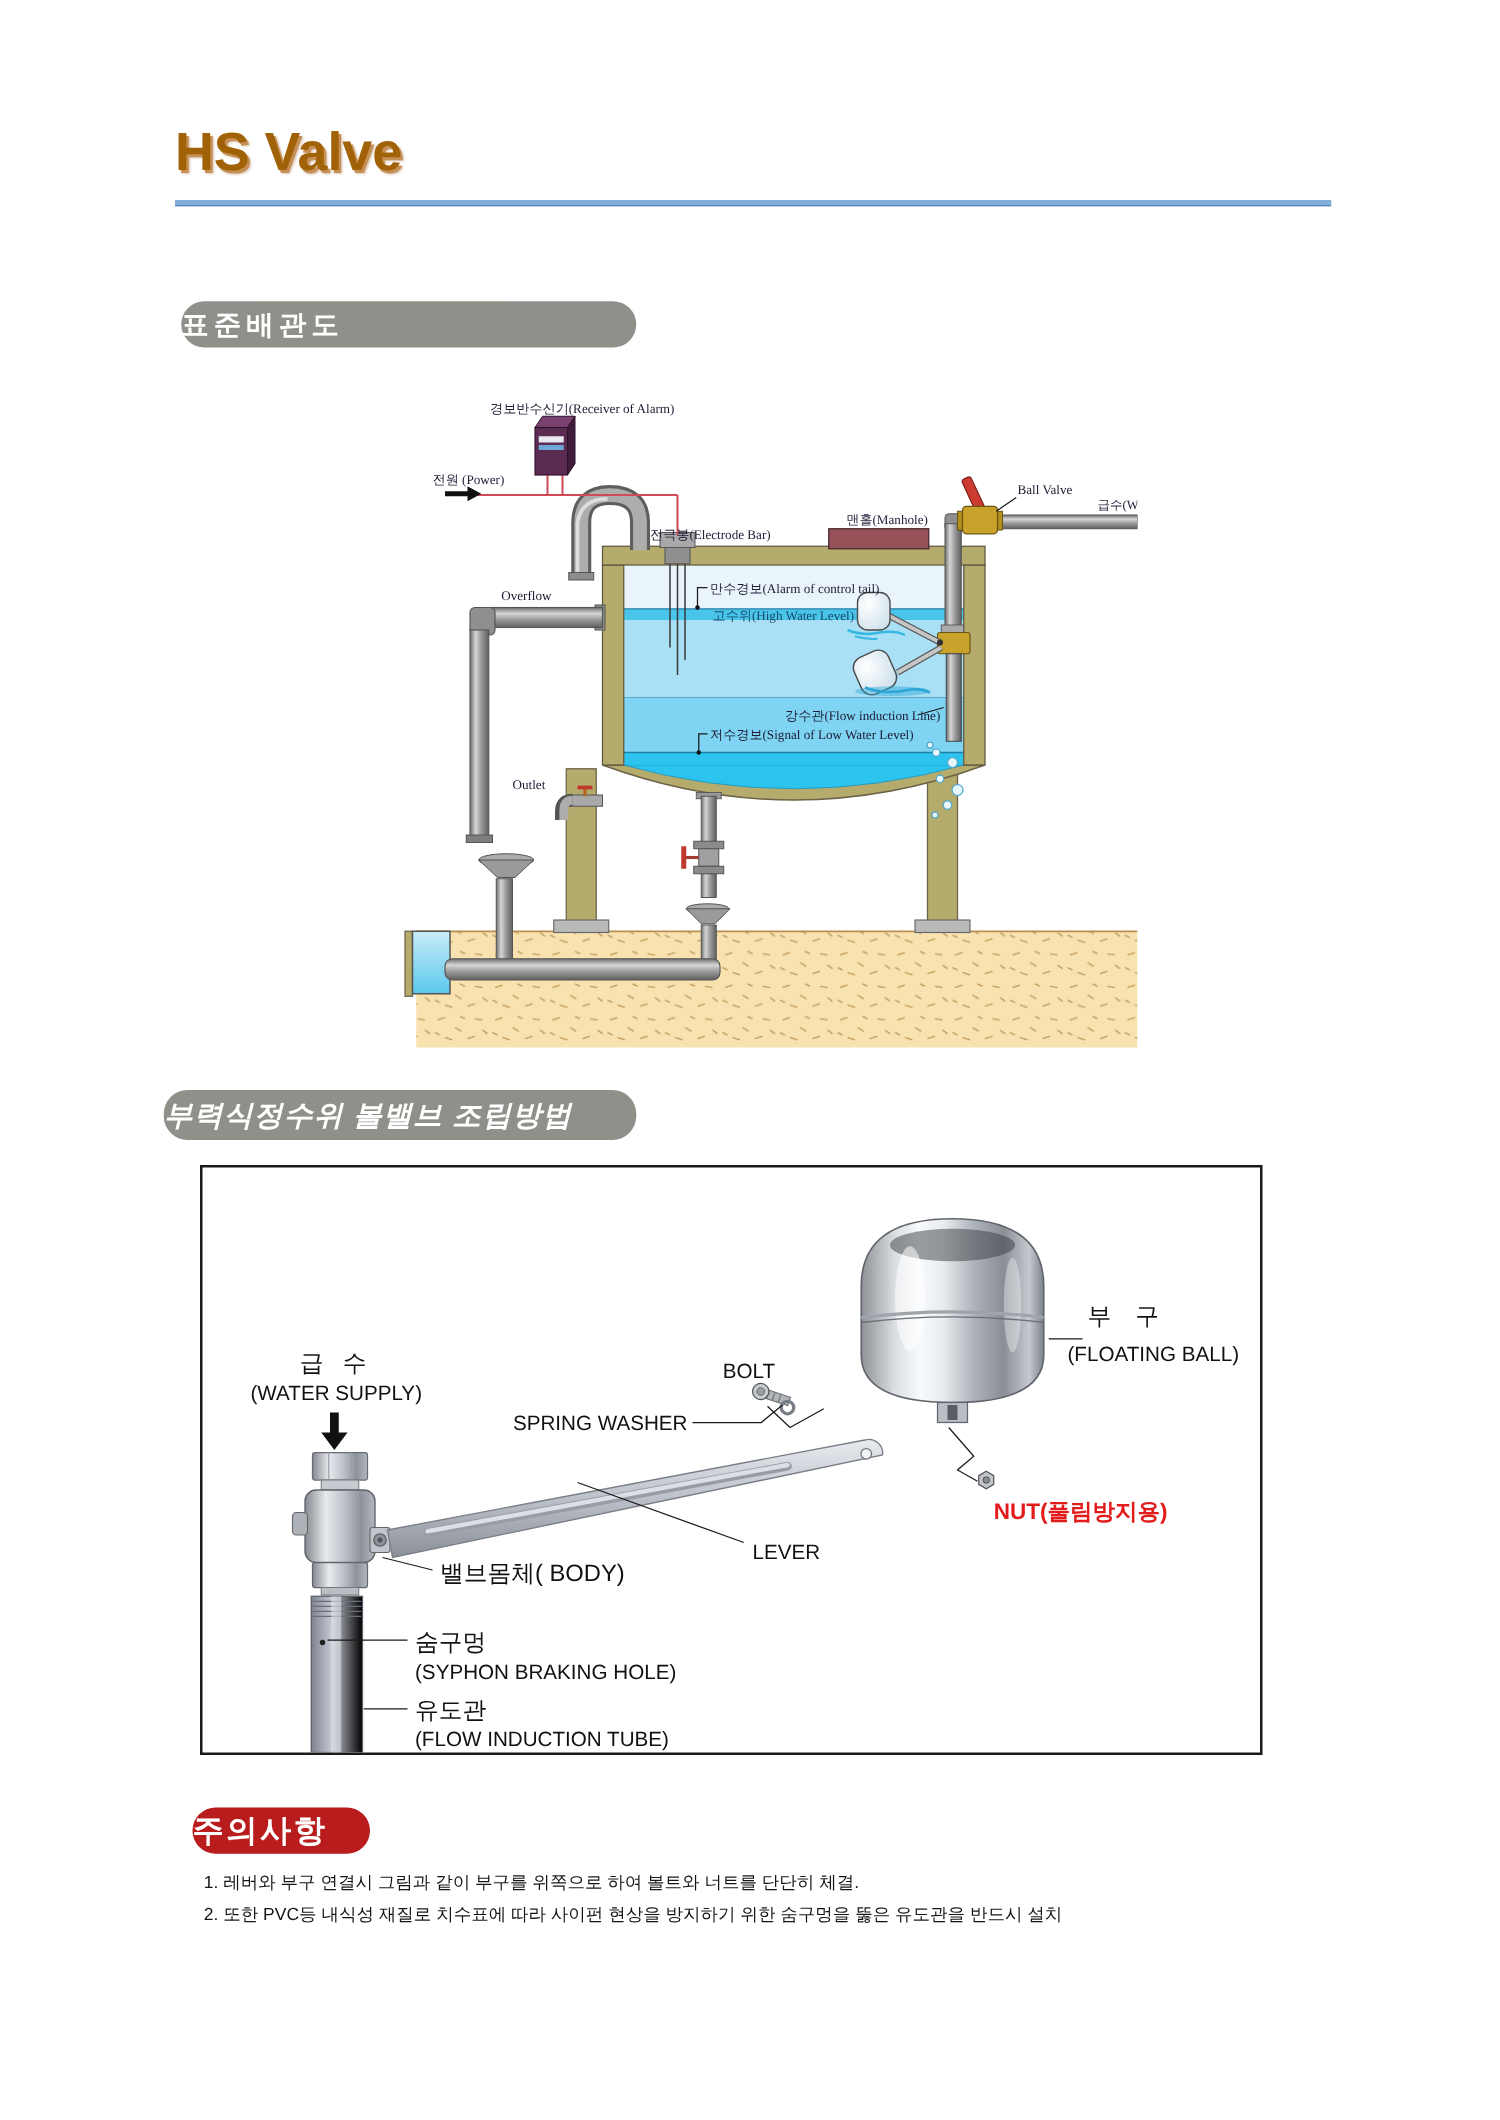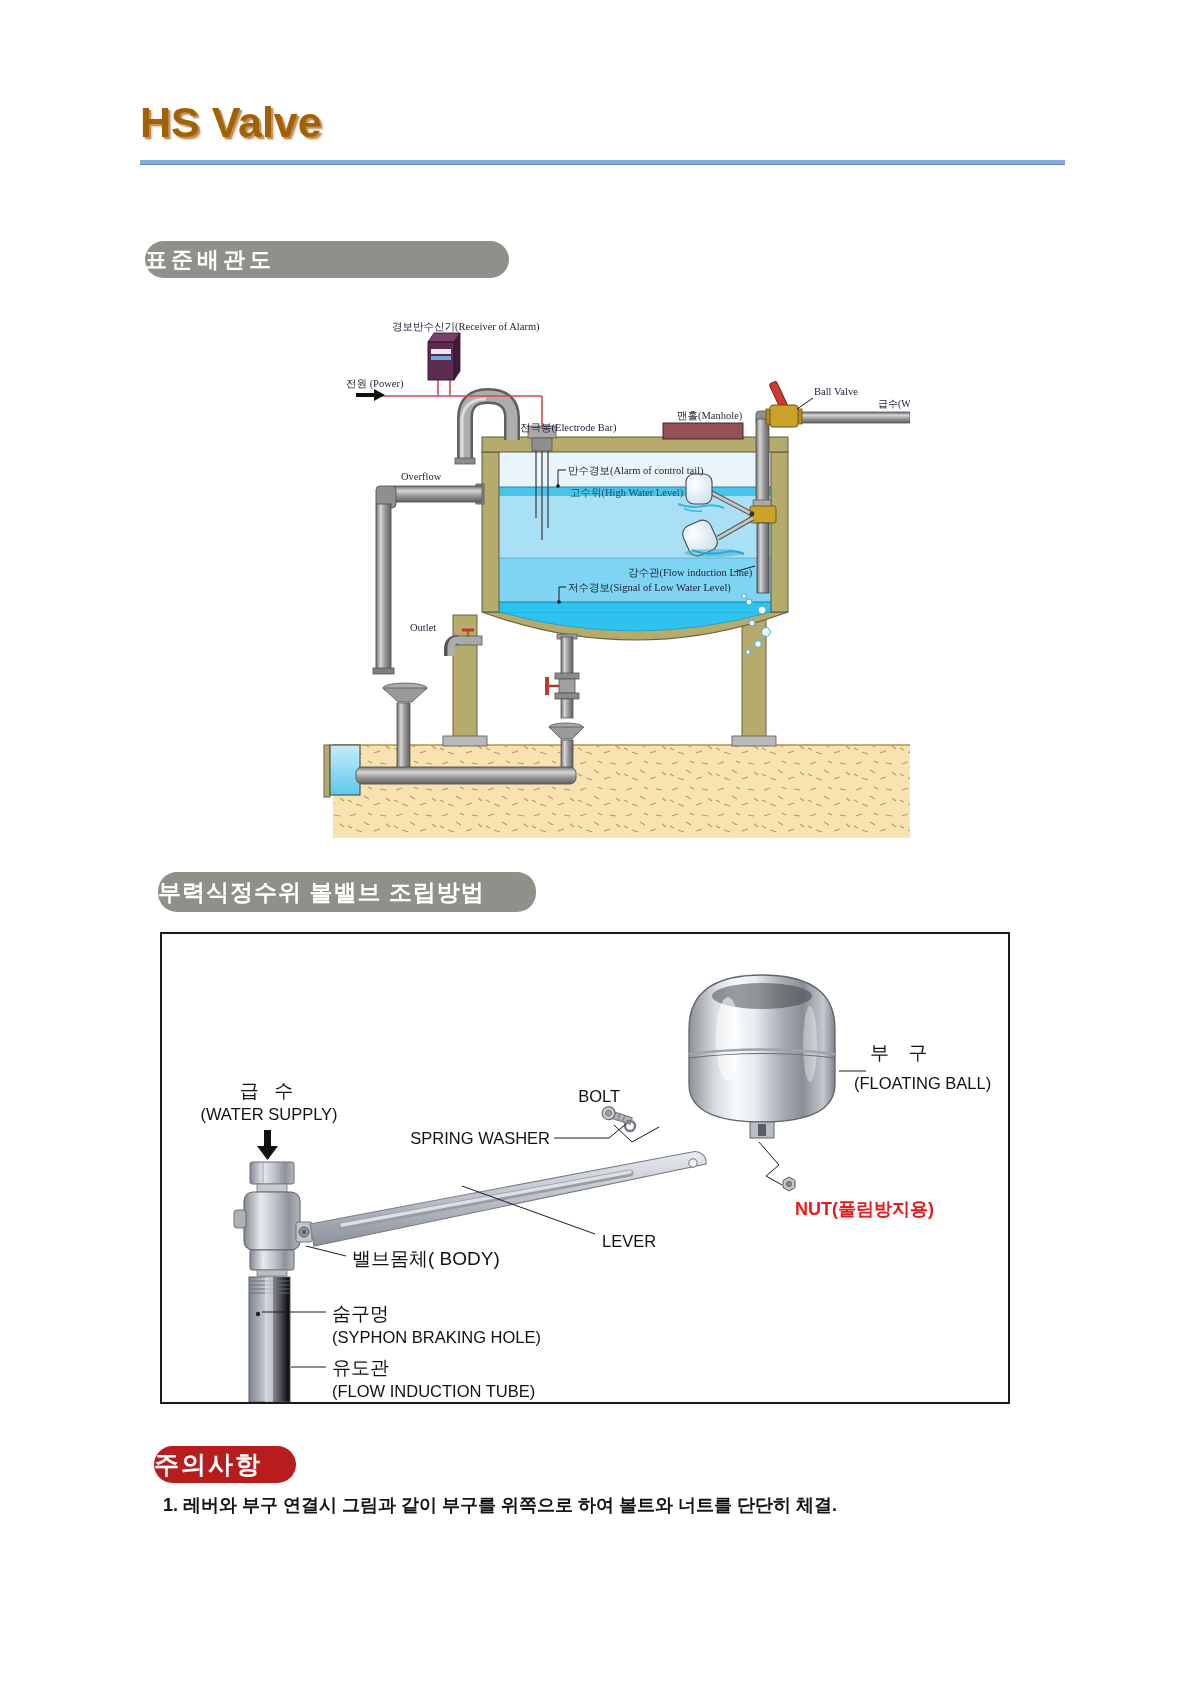--- a/index.html
+++ b/index.html
@@ -4,24 +4,24 @@
 <style>
   html,body{margin:0;padding:0;background:#ffffff;}
   body{width:1200px;height:1696px;position:relative;font-family:"Liberation Sans",sans-serif;overflow:hidden;}
   .abs{position:absolute;}
   .page-title{left:140px;top:98px;font-size:43px;font-weight:bold;letter-spacing:0px;
     color:#a16207;text-shadow:2px 2px 0 #c58f55, 3px 3px 2px rgba(150,100,50,.35);}
   .rule{left:140px;top:160px;width:925px;height:4px;background:#83ACDB;border-bottom:1px solid #5d87b8;}
   .badge{display:flex;align-items:center;justify-content:flex-start;color:#ffffff;font-weight:bold;}
   .badge-gray{background:#90908A;border-radius:19px;}
   .badge1{left:145px;top:241px;width:364px;height:37px;font-size:22px;letter-spacing:4px;}
-  .badge2{left:158px;top:872px;width:378px;height:40px;font-size:23px;letter-spacing:1px;}
+  .badge2{left:131px;top:872px;width:378px;height:40px;font-size:23px;letter-spacing:1px;font-style:italic;}
   .badge3{left:154px;top:1446px;width:142px;height:37px;background:#b91c1c;border-radius:19px;font-size:25px;letter-spacing:2px;}
   .asm-box{left:160px;top:932px;width:850px;height:472px;border:2px solid #1a1a1a;box-sizing:border-box;background:#fff;}
-  .notes{left:163px;top:1492px;width:980px;font-size:18px;color:#141414;line-height:26px;font-weight:bold;}
+  .notes{left:163px;top:1492px;width:980px;font-size:14px;color:#141414;line-height:26px;}
   .note-line{white-space:nowrap;}
   
   .d1label{font:10.5px "Liberation Serif",serif;fill:#1d1d35;}
   .d1small{font:10px "Liberation Serif",serif;fill:#1d1d35;}
   .d1blue{font:10.5px "Liberation Serif",serif;fill:#14496B;}
   
   .d2k{font:19px "Liberation Sans",sans-serif;fill:#111;}
   .d2e{font:16.5px "Liberation Sans",sans-serif;fill:#111;}
   .d2nut{font:bold 18px "Liberation Sans",sans-serif;fill:#E21B1B;}
   .leader{stroke:#1a1a1a;stroke-width:1;fill:none;}
@@ -356,13 +356,14 @@
   </g>
 </svg>
 </div>
 
 <div class="abs badge badge3">
   <span>주의사항</span>
 </div>
 
 <div class="abs notes">
   <div class="note-line">1. 레버와 부구 연결시 그림과 같이 부구를 위쪽으로 하여 볼트와 너트를 단단히 체결.</div>
+  <div class="note-line">2. 또한 PVC등 내식성 재질로 치수표에 따라 사이펀 현상을 방지하기 위한 숨구멍을 뚫은 유도관을 반드시 설치</div>
 </div>
 
 </body></html>

